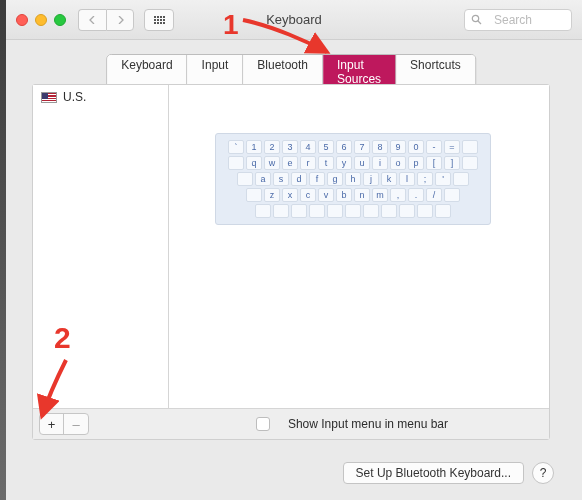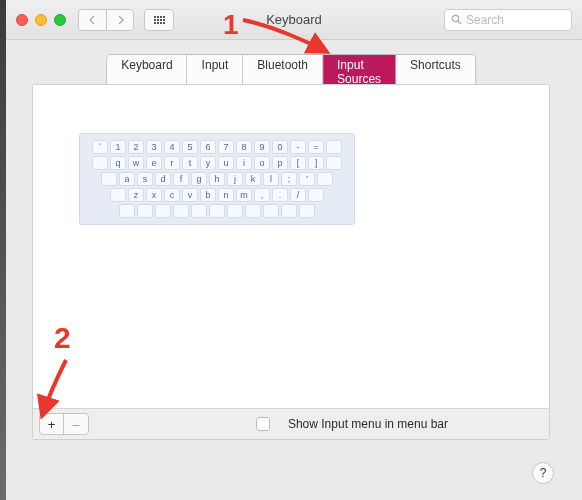--- a/index.html
+++ b/index.html
@@ -12,21 +12,21 @@
   .dot.y{background:#febc2e;border:0.5px solid #dba022;}
   .dot.g{background:#28c840;border:0.5px solid #1faa33;}
   .nav-group{display:flex;margin-left:12px;}
   .nav-btn{width:28px;height:22px;background:#fafafa;border:1px solid #c8c8c8;display:flex;align-items:center;justify-content:center;font-size:12px;color:#888;}
   .nav-btn.l{border-radius:4px 0 0 4px;border-right:none;}
   .nav-btn.r{border-radius:0 4px 4px 0;}
   .grid-btn{width:30px;height:22px;margin-left:10px;background:#fafafa;border:1px solid #c8c8c8;border-radius:4px;display:flex;align-items:center;justify-content:center;}
   .grid-icon{display:grid;grid-template-columns:repeat(4,2px);grid-template-rows:repeat(3,2px);gap:1px;}
   .grid-icon span{background:#555;width:2px;height:2px;}
   .title{position:absolute;left:50%;transform:translateX(-50%);font-size:13px;color:#444;}
-  .search{margin-left:auto;width:128px;height:22px;background:#fff;border:1px solid #cfcfcf;border-radius:4px;display:flex;align-items:center;padding:0 6px;gap:4px;}
+  .search{margin-left:auto;width:108px;height:22px;background:#fff;border:1px solid #cfcfcf;border-radius:4px;display:flex;align-items:center;padding:0 6px;gap:12px;}
   .search svg{flex:none;}
   .search-text{font-size:12px;color:#bbb;}
   .tabs{position:absolute;top:54px;left:50%;transform:translateX(-50%);display:flex;border:1px solid #bdbdbd;border-radius:5px;overflow:hidden;background:#fff;}
   .tab{padding:3px 14px;font-size:12px;color:#333;border-right:1px solid #bdbdbd;background:#fcfcfc;cursor:default;}
   .tab:last-child{border-right:none;}
   .tab.active{background:#be185d;color:#fff;}
   .panel{position:absolute;left:32px;top:84px;right:32px;bottom:60px;border:1px solid #cfcfcf;border-radius:3px;background:#eeeeee;display:flex;flex-direction:column;}
   .panel-body{flex:1;display:flex;border-bottom:1px solid #d5d5d5;}
   .source-list{width:136px;background:#fff;border-right:1px solid #d5d5d5;}
   .source-item{padding:5px 8px;font-size:12px;display:flex;align-items:center;gap:6px;color:#2c2c2c;}
@@ -105,20 +105,26 @@
 <div class="tabs">
   <div class="tab">Keyboard</div>
   <div class="tab">Input</div>
   <div class="tab">Bluetooth</div>
   <div class="tab active">Input Sources</div>
   <div class="tab">Shortcuts</div>
 </div>
 
 <div class="panel">
   <div class="panel-body">
+    <div class="source-list">
+      <div class="source-item">
+        <span class="flag"></span>
+        <span>U.S.</span>
+      </div>
+    </div>
     <div class="right-pane">
       <div class="kbd" id="kbd">
           <div class="krow">
             <div class="key">`</div>
             <div class="key">1</div>
             <div class="key">2</div>
             <div class="key">3</div>
             <div class="key">4</div>
             <div class="key">5</div>
             <div class="key">6</div>
@@ -197,20 +203,21 @@
       <div class="tiny-btn minus">–</div>
     </div>
     <div class="showmenu">
       <div class="chk"></div>
       <span class="showmenu-label">Show Input menu in menu bar</span>
     </div>
   </div>
 </div>
 
 <div class="bottom-row">
+  <div class="bt-btn">Set Up Bluetooth Keyboard...</div>
   <div class="help-btn">?</div>
 </div>
 
 <div class="anno" style="left:223px;top:6px;">
   <svg width="120" height="54">
     <text x="0" y="28" fill="#e8372c" font-size="28" font-weight="600" font-family="'Comic Sans MS',cursive">1</text>
     <defs>
         <marker id="ah1" markerWidth="7" markerHeight="7" refX="5" refY="3" orient="auto">
           <path d="M0 0 L6 3 L0 6 Z" fill="#e8372c"></path>
         </marker>

